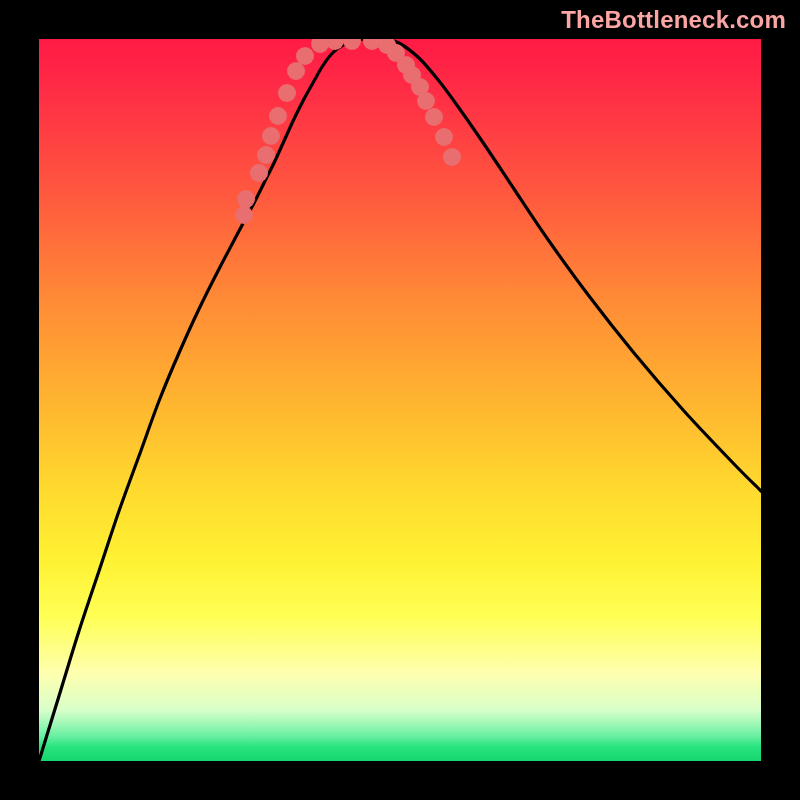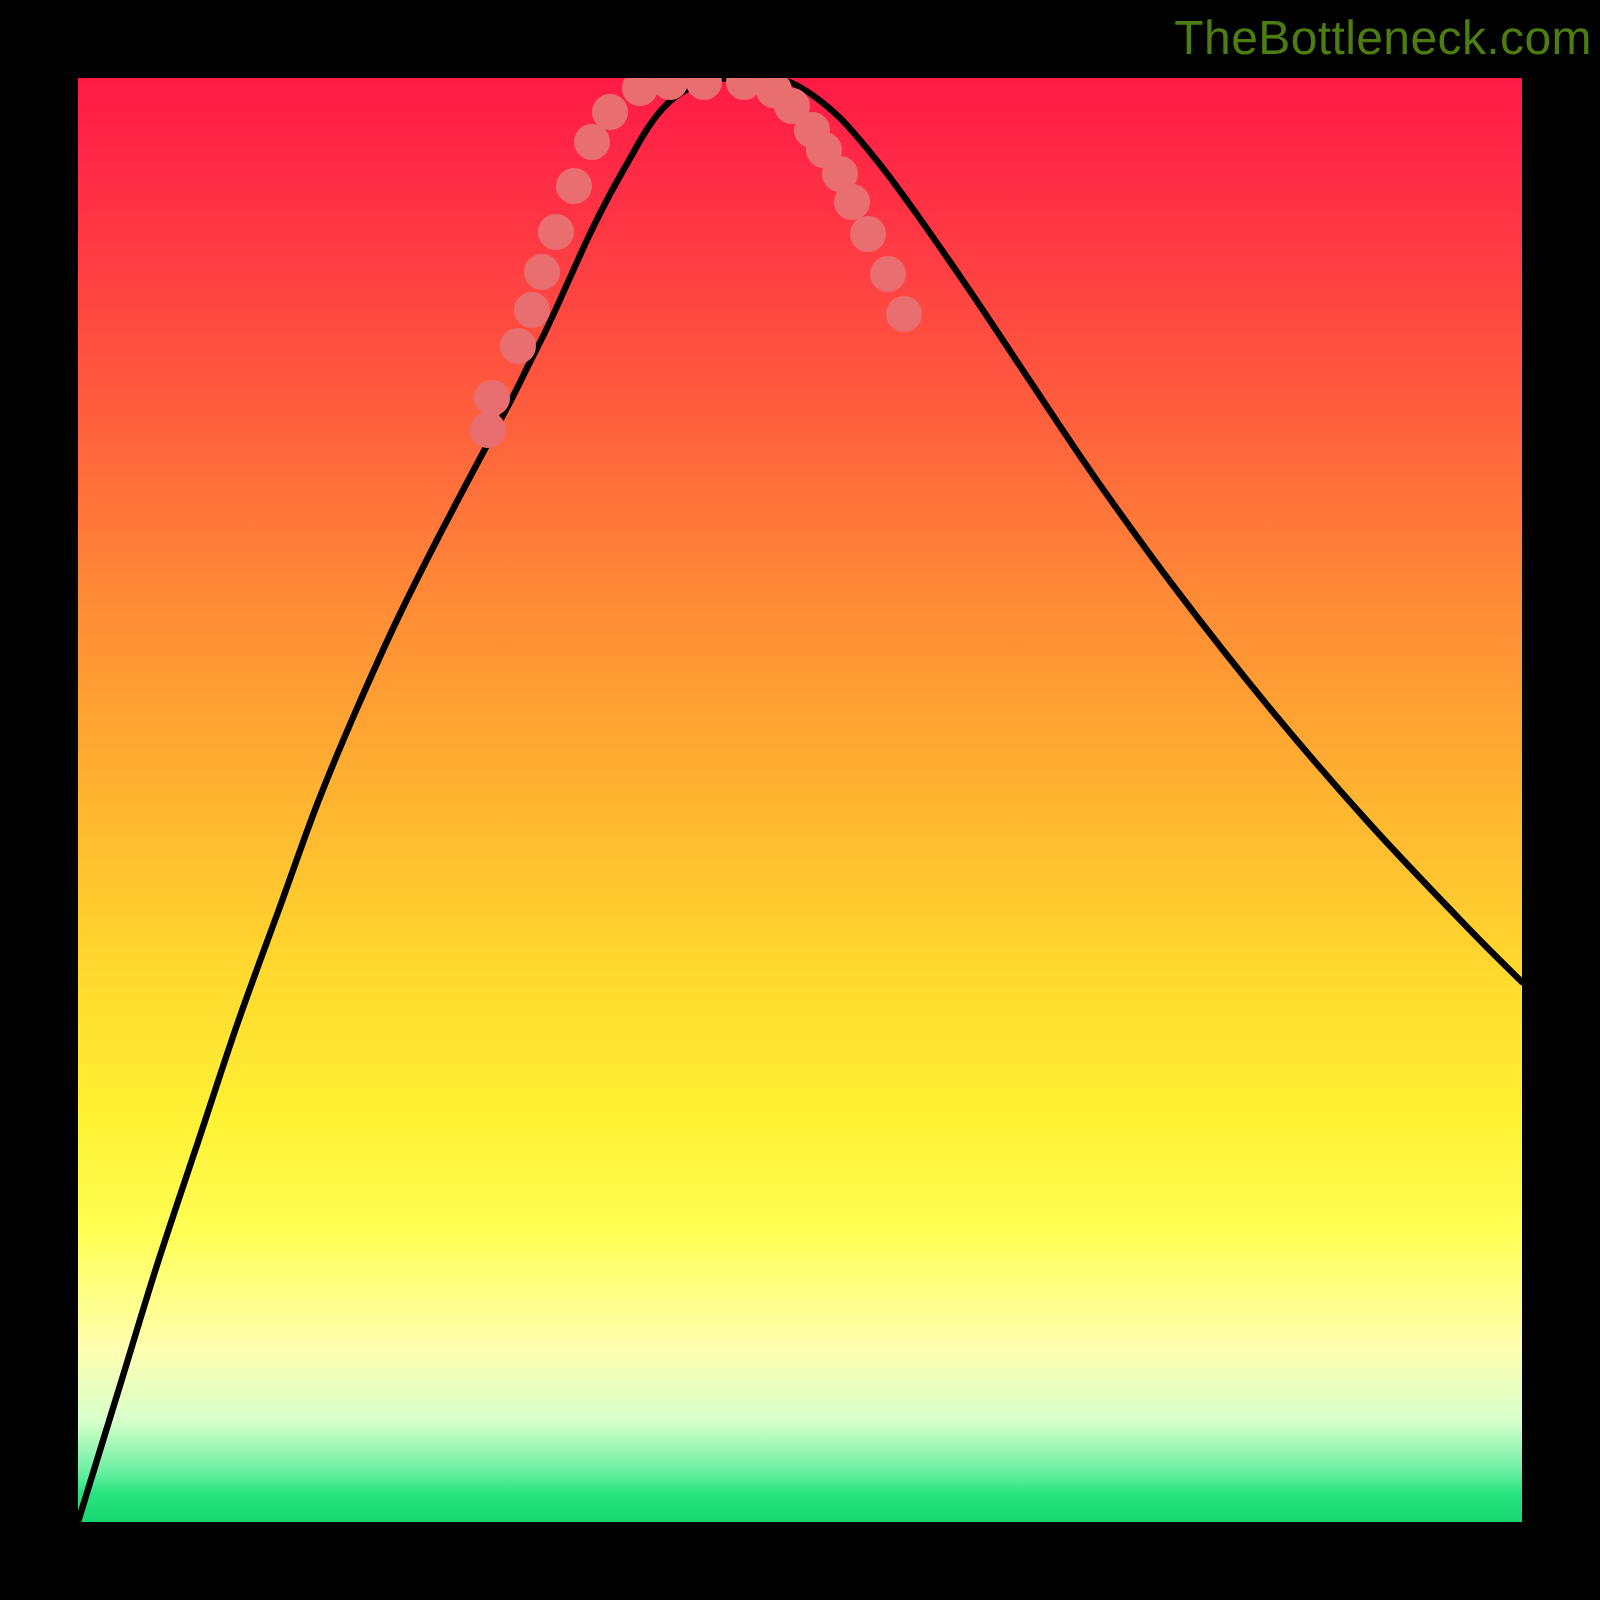--- a/index.html
+++ b/index.html
@@ -37,25 +37,25 @@
       #feffb0 88%,
       #d7ffca 93%,
       #6bf0a3 96.5%,
       #29e47f 98%,
       #16d66e 100%
     );
   }
   .watermark {
     position: absolute;
     top: 6px;
-    right: 4px;
-    color: #4d7c0f;
+    right: 14px;
+    color: #fca5a5;
     font-size: 24px;
     letter-spacing: 0.2px;
-    font-weight: 400;
+    font-weight: 700;
   }
   svg.curve {
     position: absolute;
     left: 0;
     top: 0;
     width: 722px;
     height: 722px;
   }
 </style>
 </head>

